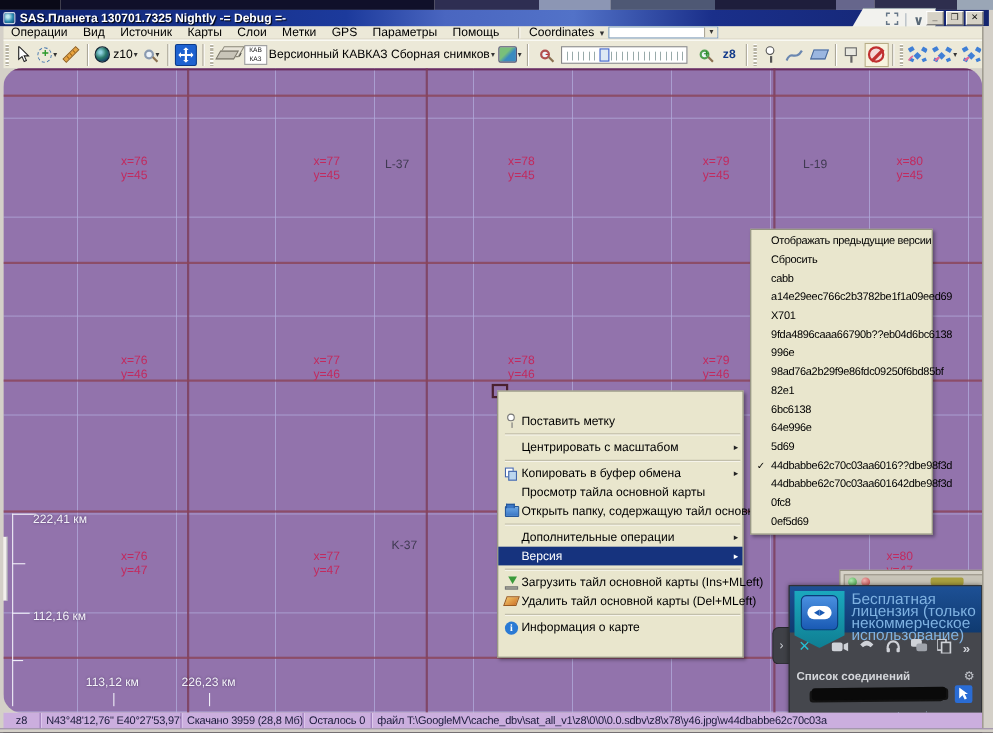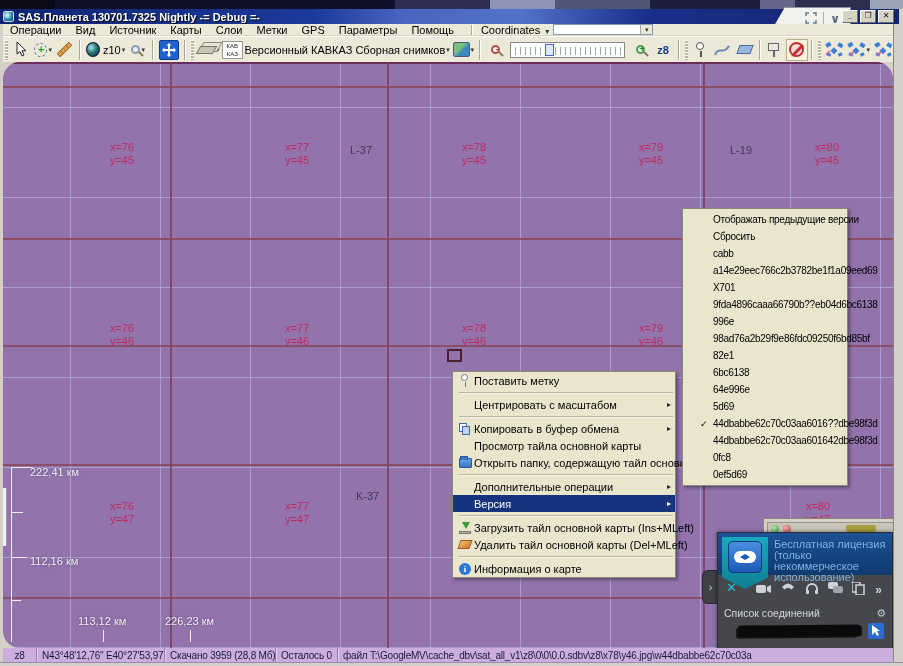--- a/index.html
+++ b/index.html
@@ -81,21 +81,21 @@
   .tile-label{position:absolute;transform:translateX(-50%);color:#c22a5e;font-size:11px;line-height:13px;text-align:center;white-space:nowrap;}
   .sheet-label{position:absolute;color:#403a52;font-size:11px;white-space:nowrap;}
   .scale-label{position:absolute;color:#f4f2fa;font-size:11px;white-space:nowrap;text-shadow:0 0 2px rgba(60,40,80,.8);}
   .ruler-line-v{position:absolute;left:8px;top:405px;width:1px;height:175px;background:#f0eef8;}
   .ruler-tick{position:absolute;height:1px;background:#f0eef8;}
   .ruler-tick-v{position:absolute;width:1px;height:12px;background:#f0eef8;}
   .tile-marker{position:absolute;left:444px;top:287px;width:15px;height:13px;border:2px solid #4a2030;}
 
   
   .ctx-menu{position:absolute;left:449px;top:293px;width:224px;background:#e9e6cd;border:1px solid #8a8a78;
-    box-shadow:2px 2px 3px rgba(0,0,0,.35);padding:0 0;font-size:11px;color:#000;margin-top:16px;}
+    box-shadow:2px 2px 3px rgba(0,0,0,.35);padding:18px 0;font-size:11px;color:#000;}
   .ctx-item{height:17px;display:flex;align-items:center;padding:0 4px 0 3px;white-space:nowrap;}
   .ctx-icon{width:18px;display:flex;justify-content:center;align-items:center;flex:0 0 18px;}
   .ctx-arrow{margin-left:auto;font-size:8px;color:#222;}
   .ctx-sep{height:7px;display:flex;align-items:center;padding:0 2px 0 6px;}
   .ctx-sep i{flex:1;height:0;border-top:1px solid #b8b4a0;border-bottom:1px solid #f6f4ea;}
   .ctx-item.hl{background:#16337e;color:#fff;}
   .ctx-item.hl .ctx-arrow{color:#fff;}
   .mi-pin{width:9px;height:13px;position:relative;}
   .mi-pin i{position:absolute;left:0;top:0;width:7px;height:7px;border:1.5px solid #777;border-radius:50%;background:#fff;}
   .mi-pin b{position:absolute;left:4px;top:8px;width:1.5px;height:5px;background:#777;}
@@ -105,46 +105,46 @@
   .mi-folder{width:13px;height:10px;background:linear-gradient(#6aa6e4,#3a76c4);border:1px solid #26589a;border-radius:1px;position:relative;}
   .mi-folder:before{content:"";position:absolute;left:0;top:-3px;width:6px;height:3px;background:#3a76c4;border:1px solid #26589a;border-bottom:none;}
   .mi-down{width:12px;height:12px;position:relative;}
   .mi-down i{position:absolute;left:3px;top:0;width:0;height:0;border:4px solid transparent;border-top:7px solid #3a9a3a;}
   .mi-down b{position:absolute;left:0;bottom:0;width:12px;height:3px;background:#b0b0a0;border:1px solid #777;}
   .mi-del{width:12px;height:9px;background:linear-gradient(135deg,#f0c060,#d07830);border:1px solid #9a5a20;transform:skewX(-20deg);}
   .mi-info{width:12px;height:12px;border-radius:50%;background:#2a7ad4;color:#fff;font-size:9px;font-weight:bold;text-align:center;line-height:12px;font-family:"Liberation Serif",serif;}
 
   
   .ver-menu{position:absolute;left:679px;top:146px;width:166px;height:278px;background:#e9e6cd;border:1px solid #8a8a78;
-    box-shadow:2px 2px 3px rgba(0,0,0,.35);font-size:10px;letter-spacing:-0.3px;color:#000;display:flex;flex-direction:column;padding:2px 12px;}
+    box-shadow:2px 2px 3px rgba(0,0,0,.35);font-size:10px;letter-spacing:-0.3px;color:#000;display:flex;flex-direction:column;padding:2px 0;}
   .ver-item{flex:1;display:flex;align-items:center;padding-left:18px;position:relative;white-space:nowrap;}
   .ver-check{position:absolute;left:5px;font-size:9px;}
 
   
   .left-patch{position:absolute;left:0;top:488px;width:7px;height:58px;background:#f2f0ec;border-right:1px solid #9a96a8;}
 
   
   .gray-win{position:absolute;left:763px;top:518px;width:140px;height:144px;background:#d5d1c6;border:1px solid #8a8678;}
   .gw-inner{position:absolute;left:3px;top:3px;right:3px;height:14px;background:#c8c4b8;border:1px solid #9a9588;display:flex;align-items:center;gap:4px;padding:0 3px;}
   .gw-dot{width:8px;height:8px;border-radius:50%;}
   .gw-smudge{position:absolute;left:78px;top:2px;width:30px;height:7px;background:#a89f3f;border-radius:2px;}
 
   
   .tv-panel{position:absolute;left:717px;top:532px;width:176px;height:128px;background:#45474d;border:1px solid #2a2c30;box-shadow:0 0 4px rgba(0,0,0,.5);}
   .tv-banner{position:absolute;left:0;top:0;right:0;height:42px;background:linear-gradient(180deg,#1d5095,#0f3a70);}
   .tv-ribbon{position:absolute;left:4px;top:4px;width:46px;height:52px;background:linear-gradient(180deg,#1ba8be,#0f7e92);clip-path:polygon(0 0,100% 0,100% 78%,50% 100%,0 78%);}
   .tv-logo{position:absolute;left:10px;top:8px;width:34px;height:32px;background:linear-gradient(180deg,#4a90e0,#1a5ab4);border:1px solid #0c3a7c;border-radius:5px;display:flex;align-items:center;justify-content:center;}
   .tv-logo i{width:22px;height:12px;background:#fff;border-radius:6px;position:relative;}
   .tv-logo i:before{content:"";position:absolute;left:3px;top:3px;border:3px solid transparent;border-right:5px solid #1a5ab4;}
   .tv-logo i:after{content:"";position:absolute;right:3px;top:3px;border:3px solid transparent;border-left:5px solid #1a5ab4;}
-  .tv-license{position:absolute;left:56px;top:6px;width:116px;color:#7fb2e2;font-size:11px;line-height:11px;}
+  .tv-license{position:absolute;left:56px;top:6px;width:116px;color:#7fb2e2;font-size:14px;line-height:11px;}
   .tv-close{position:absolute;left:8px;top:48px;color:#25c0d4;font-size:13px;font-weight:bold;line-height:13px;}
   .tv-iconrow{position:absolute;left:32px;top:46px;right:4px;height:22px;display:flex;align-items:center;justify-content:space-between;padding:0 6px;}
   .tv-more{color:#cfd2d8;font-size:12px;font-weight:bold;}
-  .tv-connrow{position:absolute;left:6px;top:72px;right:6px;height:16px;display:flex;align-items:center;color:#d4d6da;font-size:10.5px;}
+  .tv-connrow{position:absolute;left:6px;top:72px;right:6px;height:16px;display:flex;align-items:flex-end;color:#d4d6da;font-size:10.5px;font-weight:bold;}
   .tv-gear{margin-left:auto;color:#c0c3c9;font-size:11px;}
   .tv-scribble{position:absolute;left:20px;top:92px;width:122px;height:11px;background:#0a0a0a;border-radius:3px;transform:rotate(-.6deg);box-shadow:2px 1px 0 #111,-2px 2px 0 #141414;}
   .tv-cursorbox{position:absolute;right:8px;top:90px;width:16px;height:16px;background:#2a6cd4;border-radius:2px;display:flex;align-items:center;justify-content:center;}
   .tv-link{position:absolute;right:8px;bottom:2px;color:#9cb6d6;font-size:9.5px;text-decoration:underline;}
   .tv-handle{position:absolute;left:702px;top:570px;width:16px;height:34px;background:#3f4147;border:1px solid #26282c;border-right:none;border-radius:6px 0 0 6px;color:#cfd2d8;display:flex;align-items:center;justify-content:center;font-size:11px;}
 
   
   .statusbar{position:absolute;left:3px;top:648px;width:896px;height:14px;background:#cbaede;display:flex;align-items:center;
     font-size:10px;color:#1a1a3a;letter-spacing:-0.2px;}
   .sb-sec{height:100%;display:flex;align-items:center;padding:0 5px;border-right:1px solid #9a7ab8;box-shadow:1px 0 0 #e0cdee;white-space:nowrap;overflow:hidden;}

